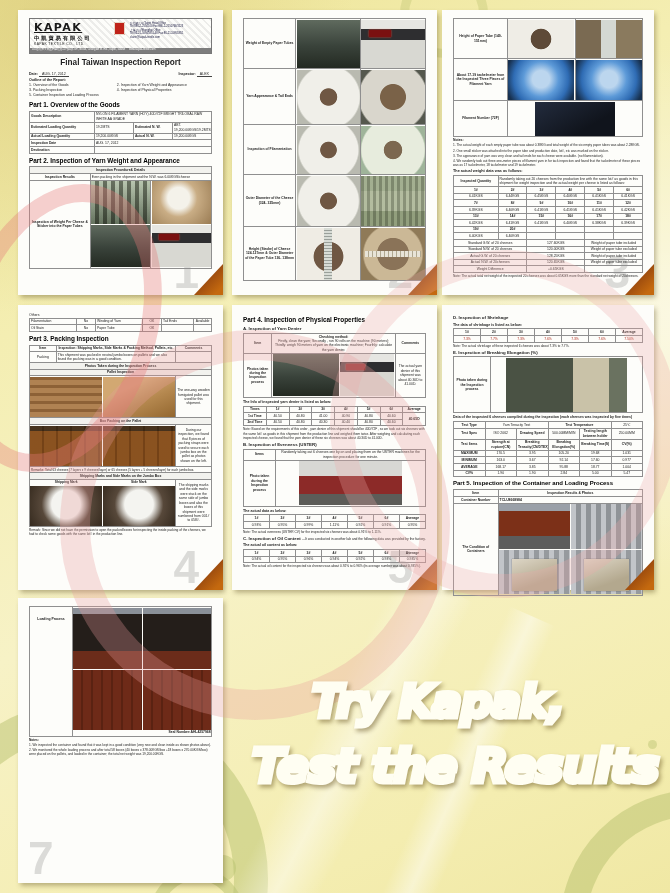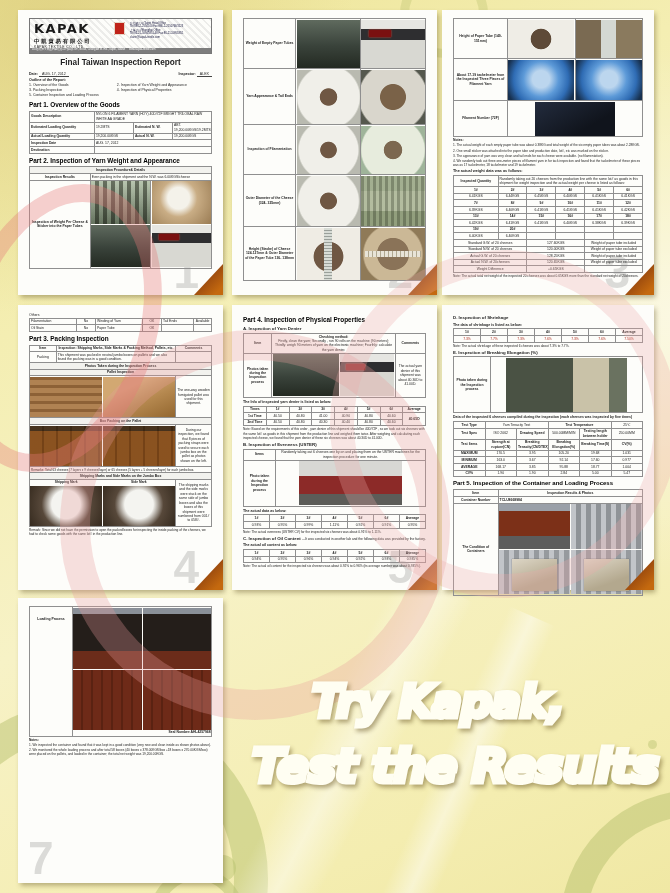--- a/index.html
+++ b/index.html
@@ -59,21 +59,21 @@
   .ph-elong{background:linear-gradient(90deg,#4a5244 0 55%,#c9c2a8 55% 85%,#6a7260 85%);}
   .ph-cont-ext{background:linear-gradient(180deg,#9aa0a8 0 16%,#7c3018 16% 72%,#5c5c5c 72%);}
   .ph-cont-int{background:repeating-linear-gradient(90deg,#c2c5c9 0 5px,#8f9397 5px 10px);}
   .ph-cont-load{background:repeating-linear-gradient(90deg,#c2c5c9 0 5px,#969a9e 5px 10px);position:relative;}
   .ph-cont-load:after{content:"";position:absolute;left:18%;top:22%;width:64%;height:72%;background:linear-gradient(160deg,#ddd6c6,#b3a88e 70%);box-shadow:0 0 1px #555;}
   .ph-doors-open{background:linear-gradient(180deg,#8a9098 0 10%,#241e1a 10% 70%,#6b2c1a 70%);}
   .ph-doors{background:repeating-linear-gradient(90deg,#6e2a18 0 8px,#5a2212 8px 10px);}
   
   .hdrbox{border:0.6px solid #777;position:relative;height:34px;background:
       repeating-linear-gradient(45deg,rgba(160,160,160,.18) 0 2px,rgba(255,255,255,0) 2px 5px);}
-  .logo{font-size:13px;font-weight:bold;letter-spacing:1.4px;color:#1a1a1a;font-family:"DejaVu Sans",sans-serif;}
+  .logo{font-size:11px;font-weight:bold;letter-spacing:1.4px;color:#1a1a1a;font-family:"DejaVu Sans",sans-serif;text-decoration:underline;}
   .cnname{font-size:5.4px;font-weight:bold;letter-spacing:1.8px;color:#111;}
   .enname{font-size:3.4px;letter-spacing:0.4px;color:#222;}
   .seal{position:absolute;left:84px;top:3px;width:11px;height:13px;background:#c0231a;border-radius:1px;box-shadow:inset 0 0 0 1px #e8d8c8, inset 0 0 0 2px #c0231a;}
   .contact{position:absolute;left:100px;top:2.5px;width:92px;font-size:2.7px;line-height:1.35;color:#14143c;text-align:left;}
   .addrbar{position:absolute;left:0;right:0;bottom:0;height:4.6px;background:#7d7d7d;color:#fff;font-size:2.6px;line-height:4.6px;padding:0 2px;white-space:nowrap;overflow:hidden;text-align:left;}
   .rpt-title{font-size:8.2px;font-weight:bold;text-align:center;margin:4px 0 3px;}
   .dline{display:flex;justify-content:space-between;font-size:3.6px;font-weight:bold;margin:1px 0 2px;}
   .uval{font-weight:normal;border-bottom:0.5px solid #444;padding:0 3px;}
   .outline2{display:grid;grid-template-columns:48% 52%;font-size:3.5px;text-align:left;row-gap:0.6px;}
   .sline{position:absolute;z-index:7;font-family:"DejaVu Sans",sans-serif;font-weight:bold;font-style:italic;letter-spacing:-1px;white-space:nowrap;

